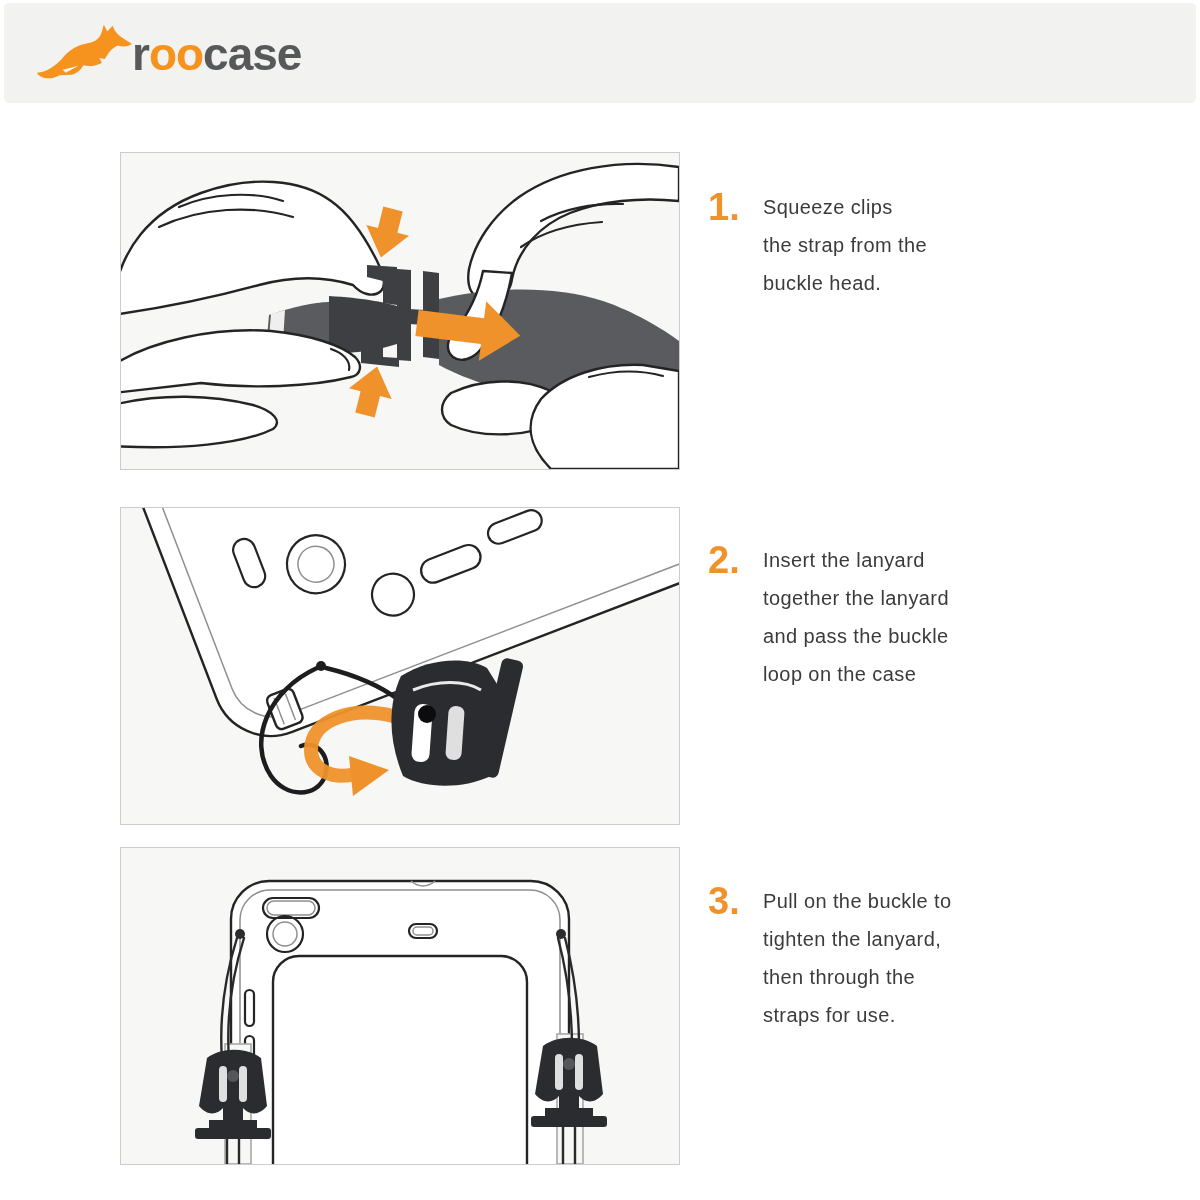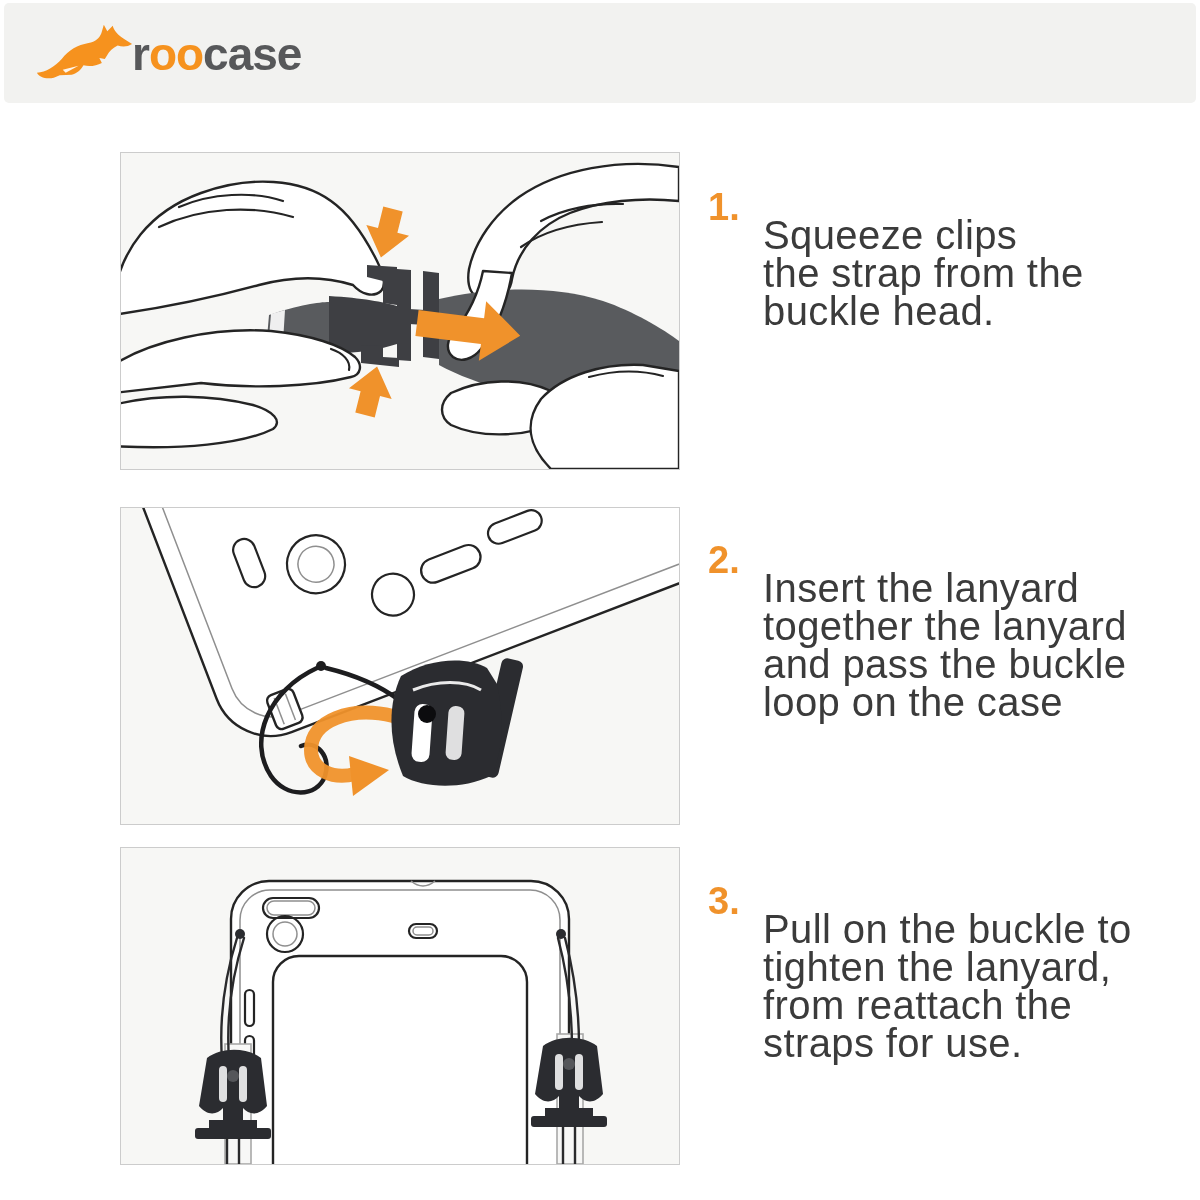--- a/index.html
+++ b/index.html
@@ -18,21 +18,21 @@
   .panel svg{display:block;width:558px;height:316px;}
   .panel-1{top:152px;height:316px;}
   .panel-2{top:507px;height:316px;}
   .panel-3{top:847px;height:316px;}
   .step{position:absolute;left:708px;width:430px;display:flex;align-items:flex-start;}
   .step-1{top:188px;}
   .step-2{top:541px;}
   .step-3{top:882px;}
   .step-number{color:var(--orange);font-weight:bold;font-size:38px;line-height:38px;
         width:55px;flex:0 0 55px;letter-spacing:0;}
-  .step-lines{color:var(--text-dark);font-size:40px;line-height:38px;letter-spacing:0.4px;margin-top:28px;}
+  .step-lines{color:var(--text-dark);font-size:20px;line-height:38px;letter-spacing:0.4px;}
   
   .white{fill:#ffffff;stroke:var(--outline);stroke-width:2.4;stroke-linejoin:round;stroke-linecap:round;}
   .ln{fill:none;stroke:var(--outline);stroke-width:2.2;stroke-linejoin:round;stroke-linecap:round;}
   .thin{fill:none;stroke:#8f8f8f;stroke-width:1.5;stroke-linejoin:round;}
   .strap{fill:var(--strap-gray);stroke:none;}
   .dark{fill:var(--buckle-dark);stroke:none;}
   .black{fill:var(--buckle-black);stroke:none;}
   .orange{fill:var(--orange);stroke:none;}
   .cord{fill:none;stroke:#1d1d1f;stroke-width:4.5;stroke-linecap:round;}
   .cord2{fill:none;stroke:#2a2a2c;stroke-width:2.4;stroke-linecap:round;}
@@ -213,18 +213,18 @@
         </g>
       </g>
     </svg>
   </section>
 
   <div class="step step-3">
     <div class="step-number">3.</div>
     <div class="step-lines">
       <div>Pull on the buckle to</div>
       <div>tighten the lanyard,</div>
-      <div>from reattach the</div>
+      <div>then through the</div>
       <div>straps for use.</div>
     </div>
   </div>
 
 </div>
 
 </body></html>

